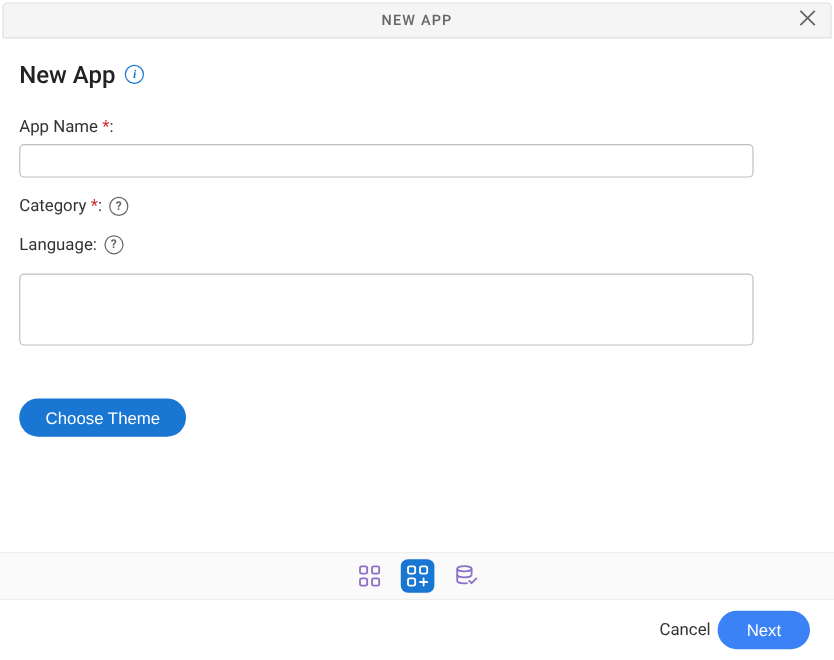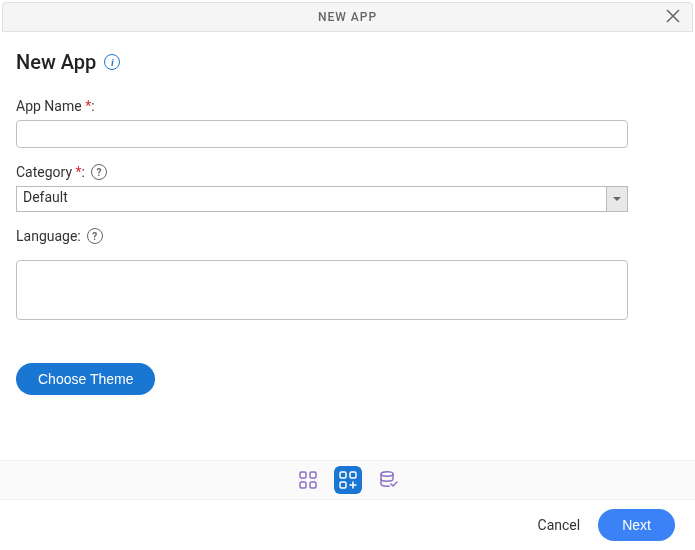--- a/index.html
+++ b/index.html
@@ -202,21 +202,20 @@
     }
     .footer-bar {
       position: absolute;
       bottom: 0;
       left: 0;
       right: 0;
       height: 50px;
       display: flex;
       align-items: center;
       justify-content: flex-end;
-      gap: 12px;
       padding: 0 20px;
     }
     .cancel-link {
       color: #333;
       font-size: 14px;
       cursor: pointer;
       padding: 4px 6px;
     }
     .prev-button {
       background: #fff;
@@ -265,24 +264,20 @@
     <input type="text" class="text-input" value="" style="">
   </div>
 
   <div class="form-field">
     <div class="field-label-row">
       <span class="field-label">
         <span>Category</span> <span class="required-star">*</span>:
       </span>
       <span class="help-icon">?</span>
     </div>
-    <div class="select-wrapper">
-      <div class="select-input">Default</div>
-      <div class="select-arrow"></div>
-    </div>
   </div>
 
   <div class="form-field">
     <div class="field-label-row">
       <span class="field-label">Language:</span>
       <span class="help-icon">?</span>
     </div>
   </div>
 
   <div class="form-field">

